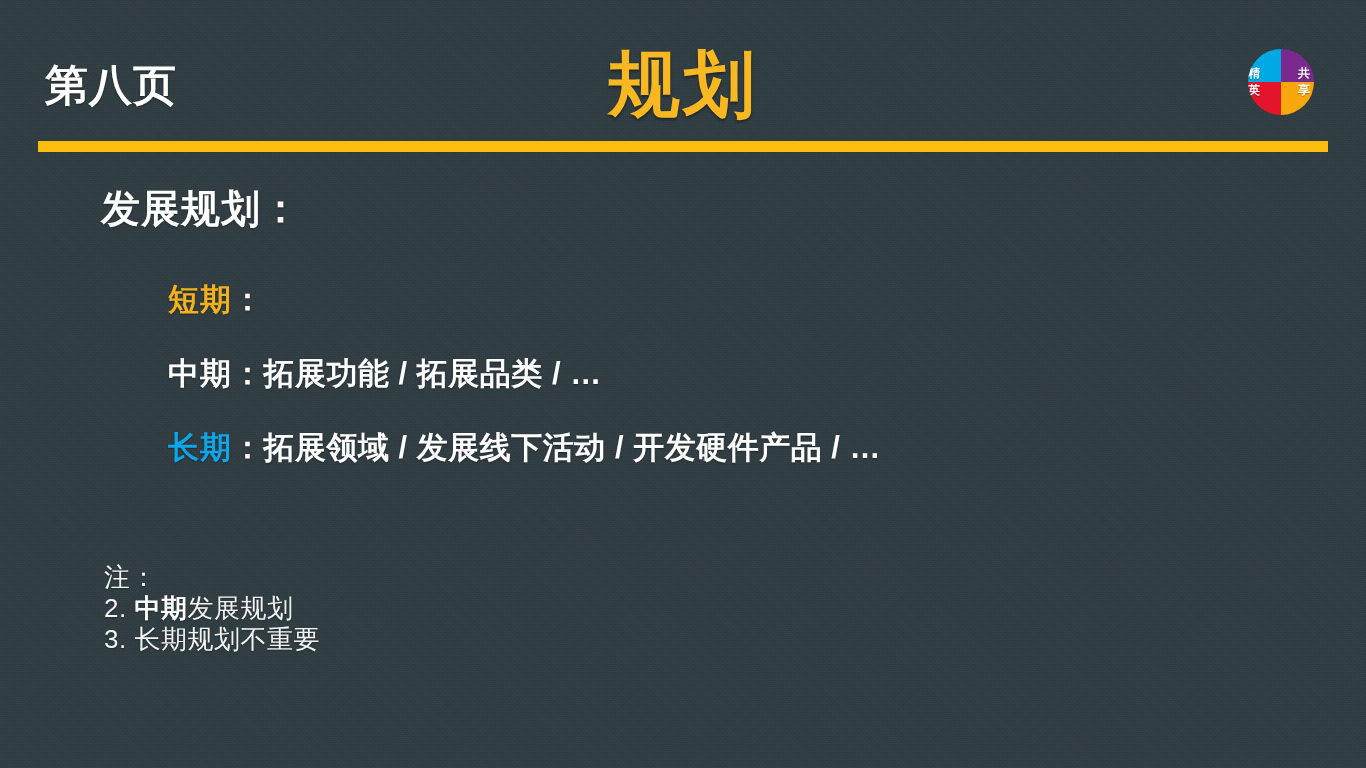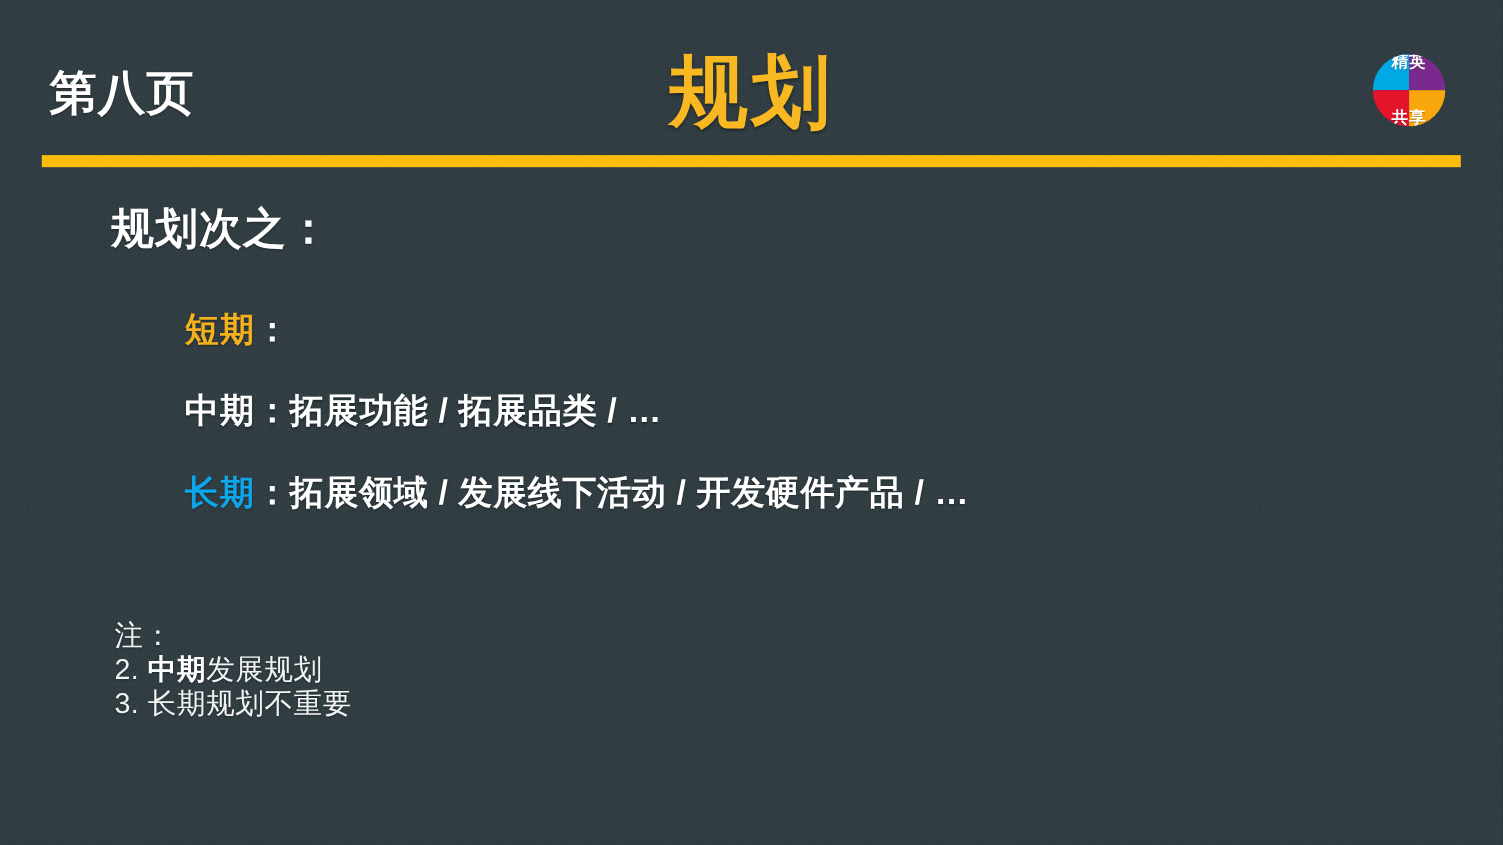--- a/index.html
+++ b/index.html
@@ -80,26 +80,26 @@
     height: 50%;
   }
   .logo .q-tl { left: 0;   top: 0;   background: #00a8e4; }
   .logo .q-tr { left: 50%; top: 0;   background: #7a2a8e; }
   .logo .q-bl { left: 0;   top: 50%; background: #e4142b; }
   .logo .q-br { left: 50%; top: 50%; background: #f8a80c; }
   .logo .logo-text {
     position: absolute;
     inset: 0;
     display: flex;
-    flex-direction: column;
+    flex-direction: row;
     align-items: center;
     justify-content: center;
     color: #ffffff;
     font-weight: bold;
-    font-size: 15px;
+    font-size: 12px;
     line-height: 17px;
     letter-spacing: 1px;
     text-shadow: 0 1px 1px rgba(0,0,0,0.3);
     gap: 34px;
   }
 
   .divider {
     position: absolute;
     left: 38px;
     top: 141px;
@@ -191,21 +191,21 @@
     <div class="quad q-bl"></div>
     <div class="quad q-br"></div>
     <div class="logo-text">
       <span>精英</span>
       <span>共享</span>
     </div>
   </div>
 
   <div class="divider"></div>
 
-  <div class="section-heading">规划次之：</div>
+  <div class="section-heading">发展规划：</div>
 
   <div class="plan-list">
 
     <div class="plan-row">
       <span class="plan-term gold">短期</span>
       <span class="plan-body">：</span>
     </div>
 
     <div class="plan-row">
       <span class="plan-term">中期</span>

